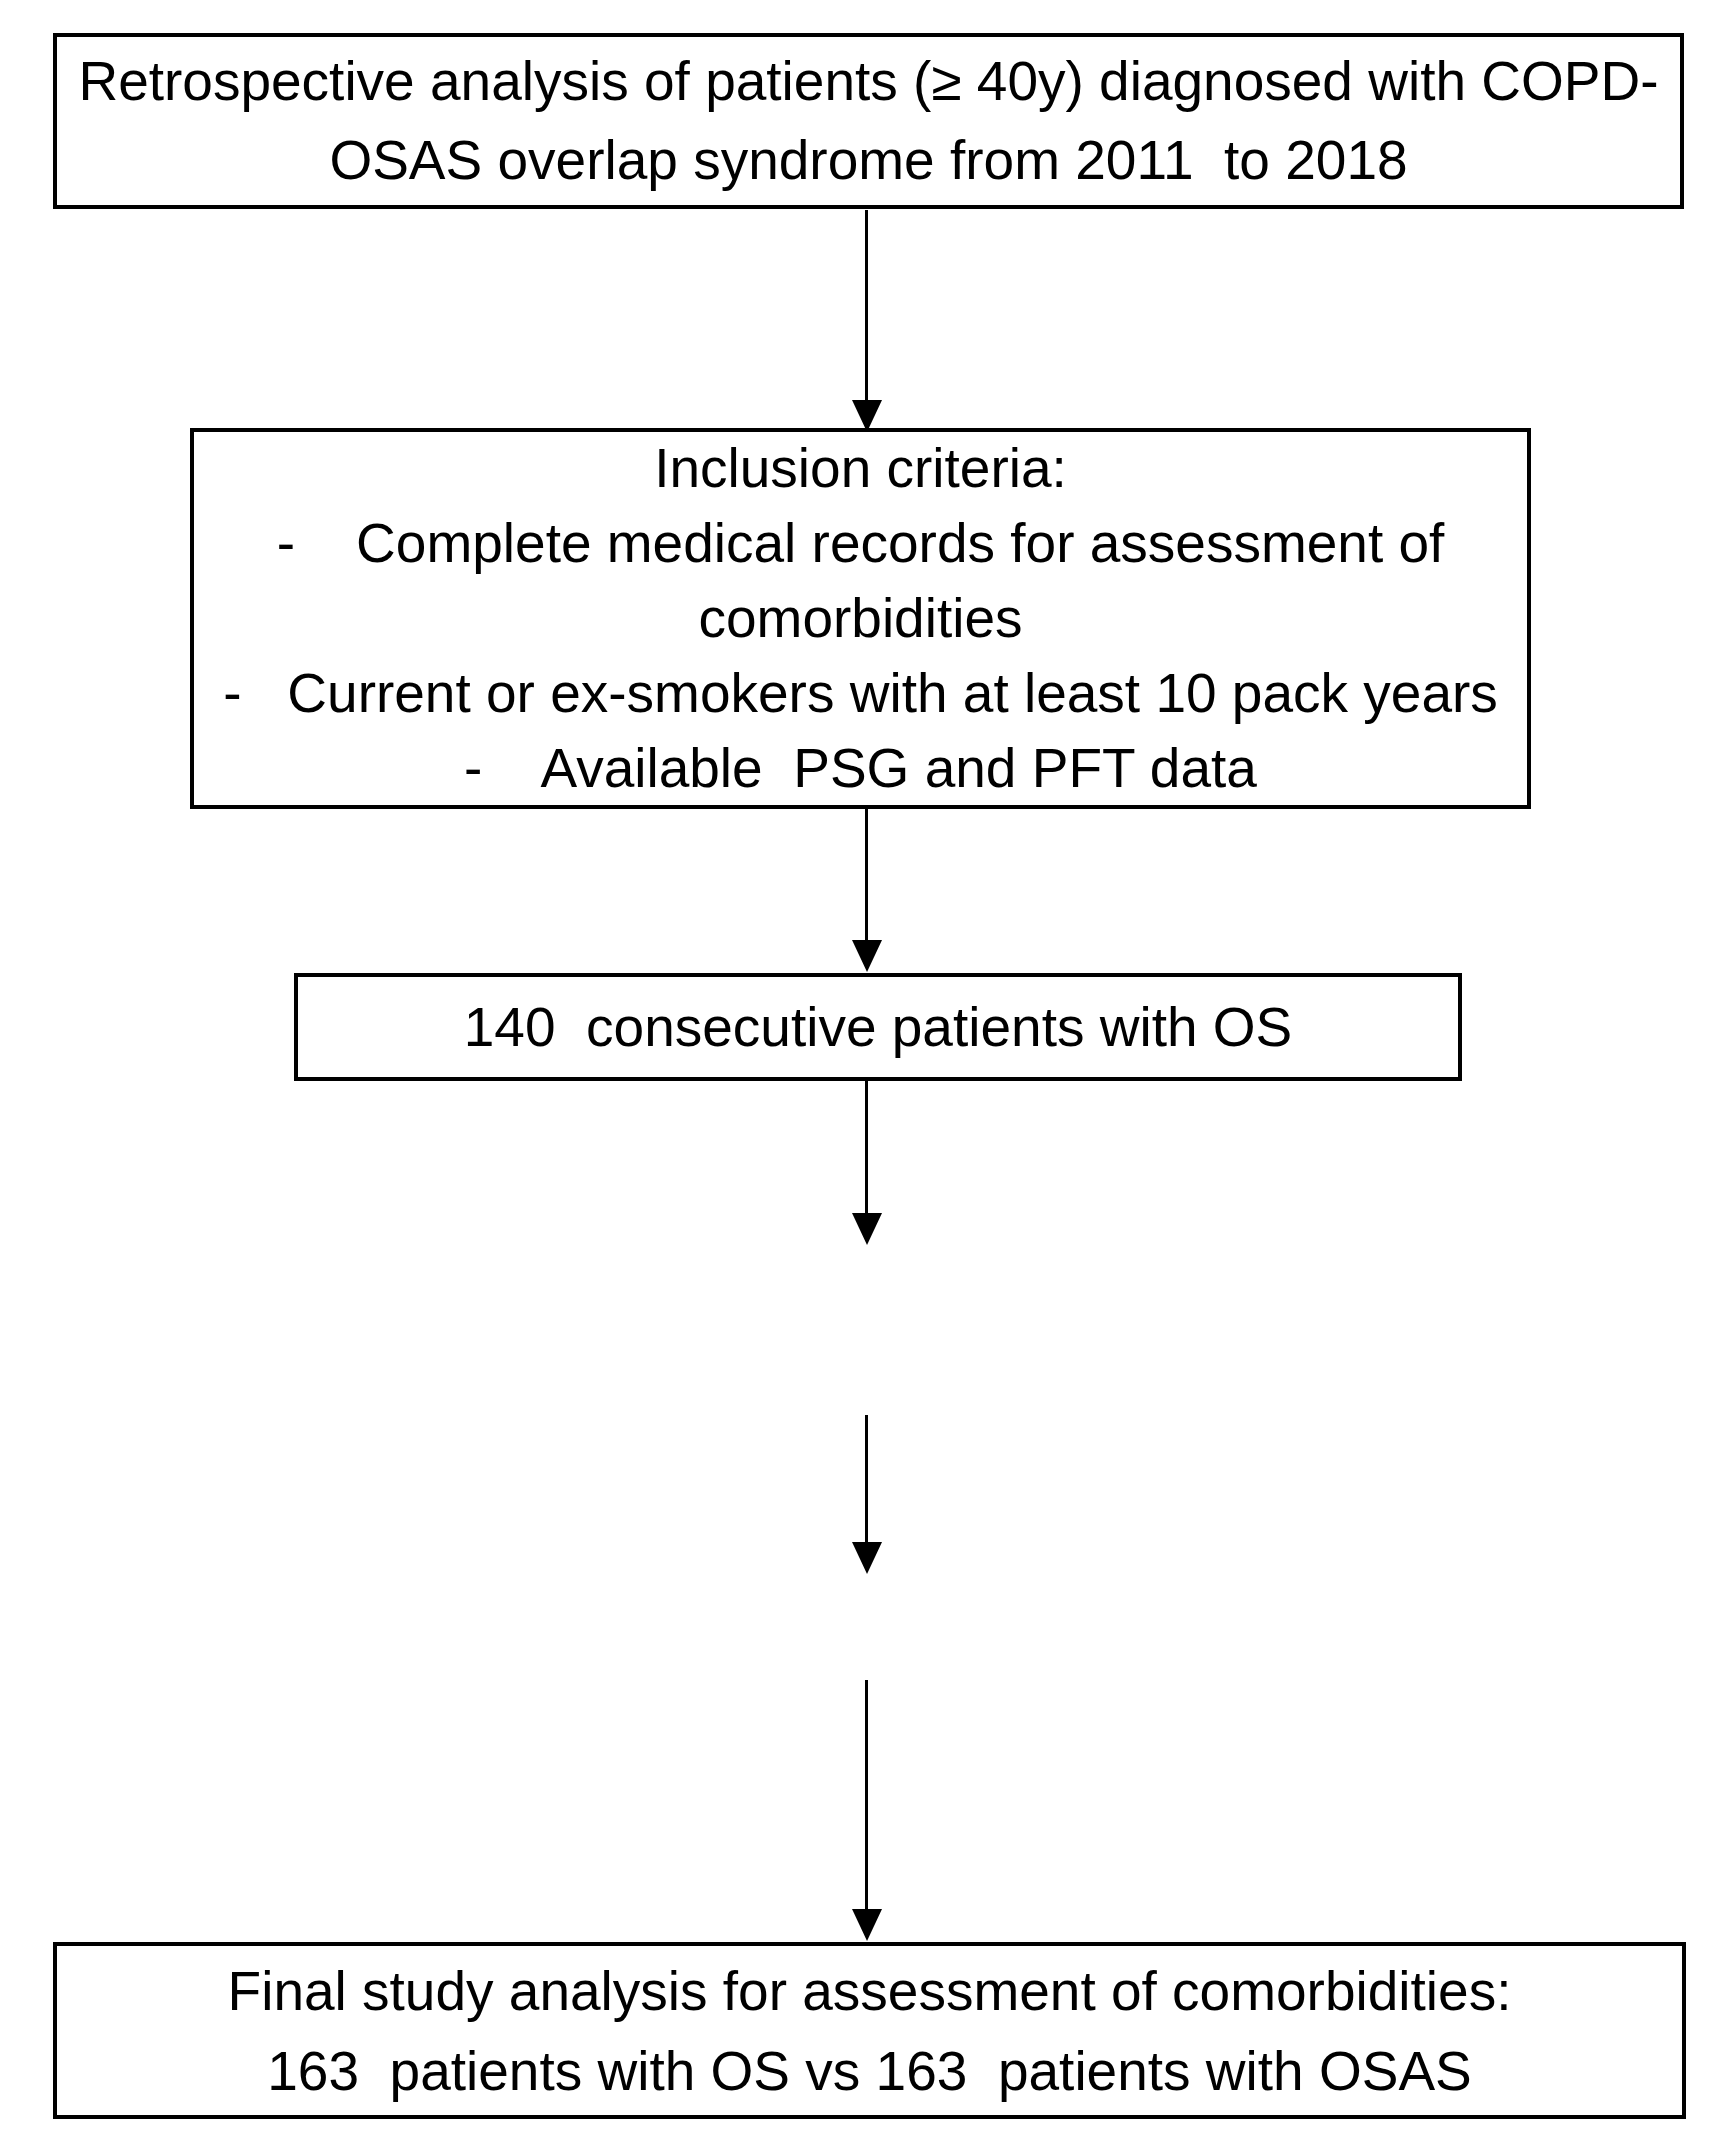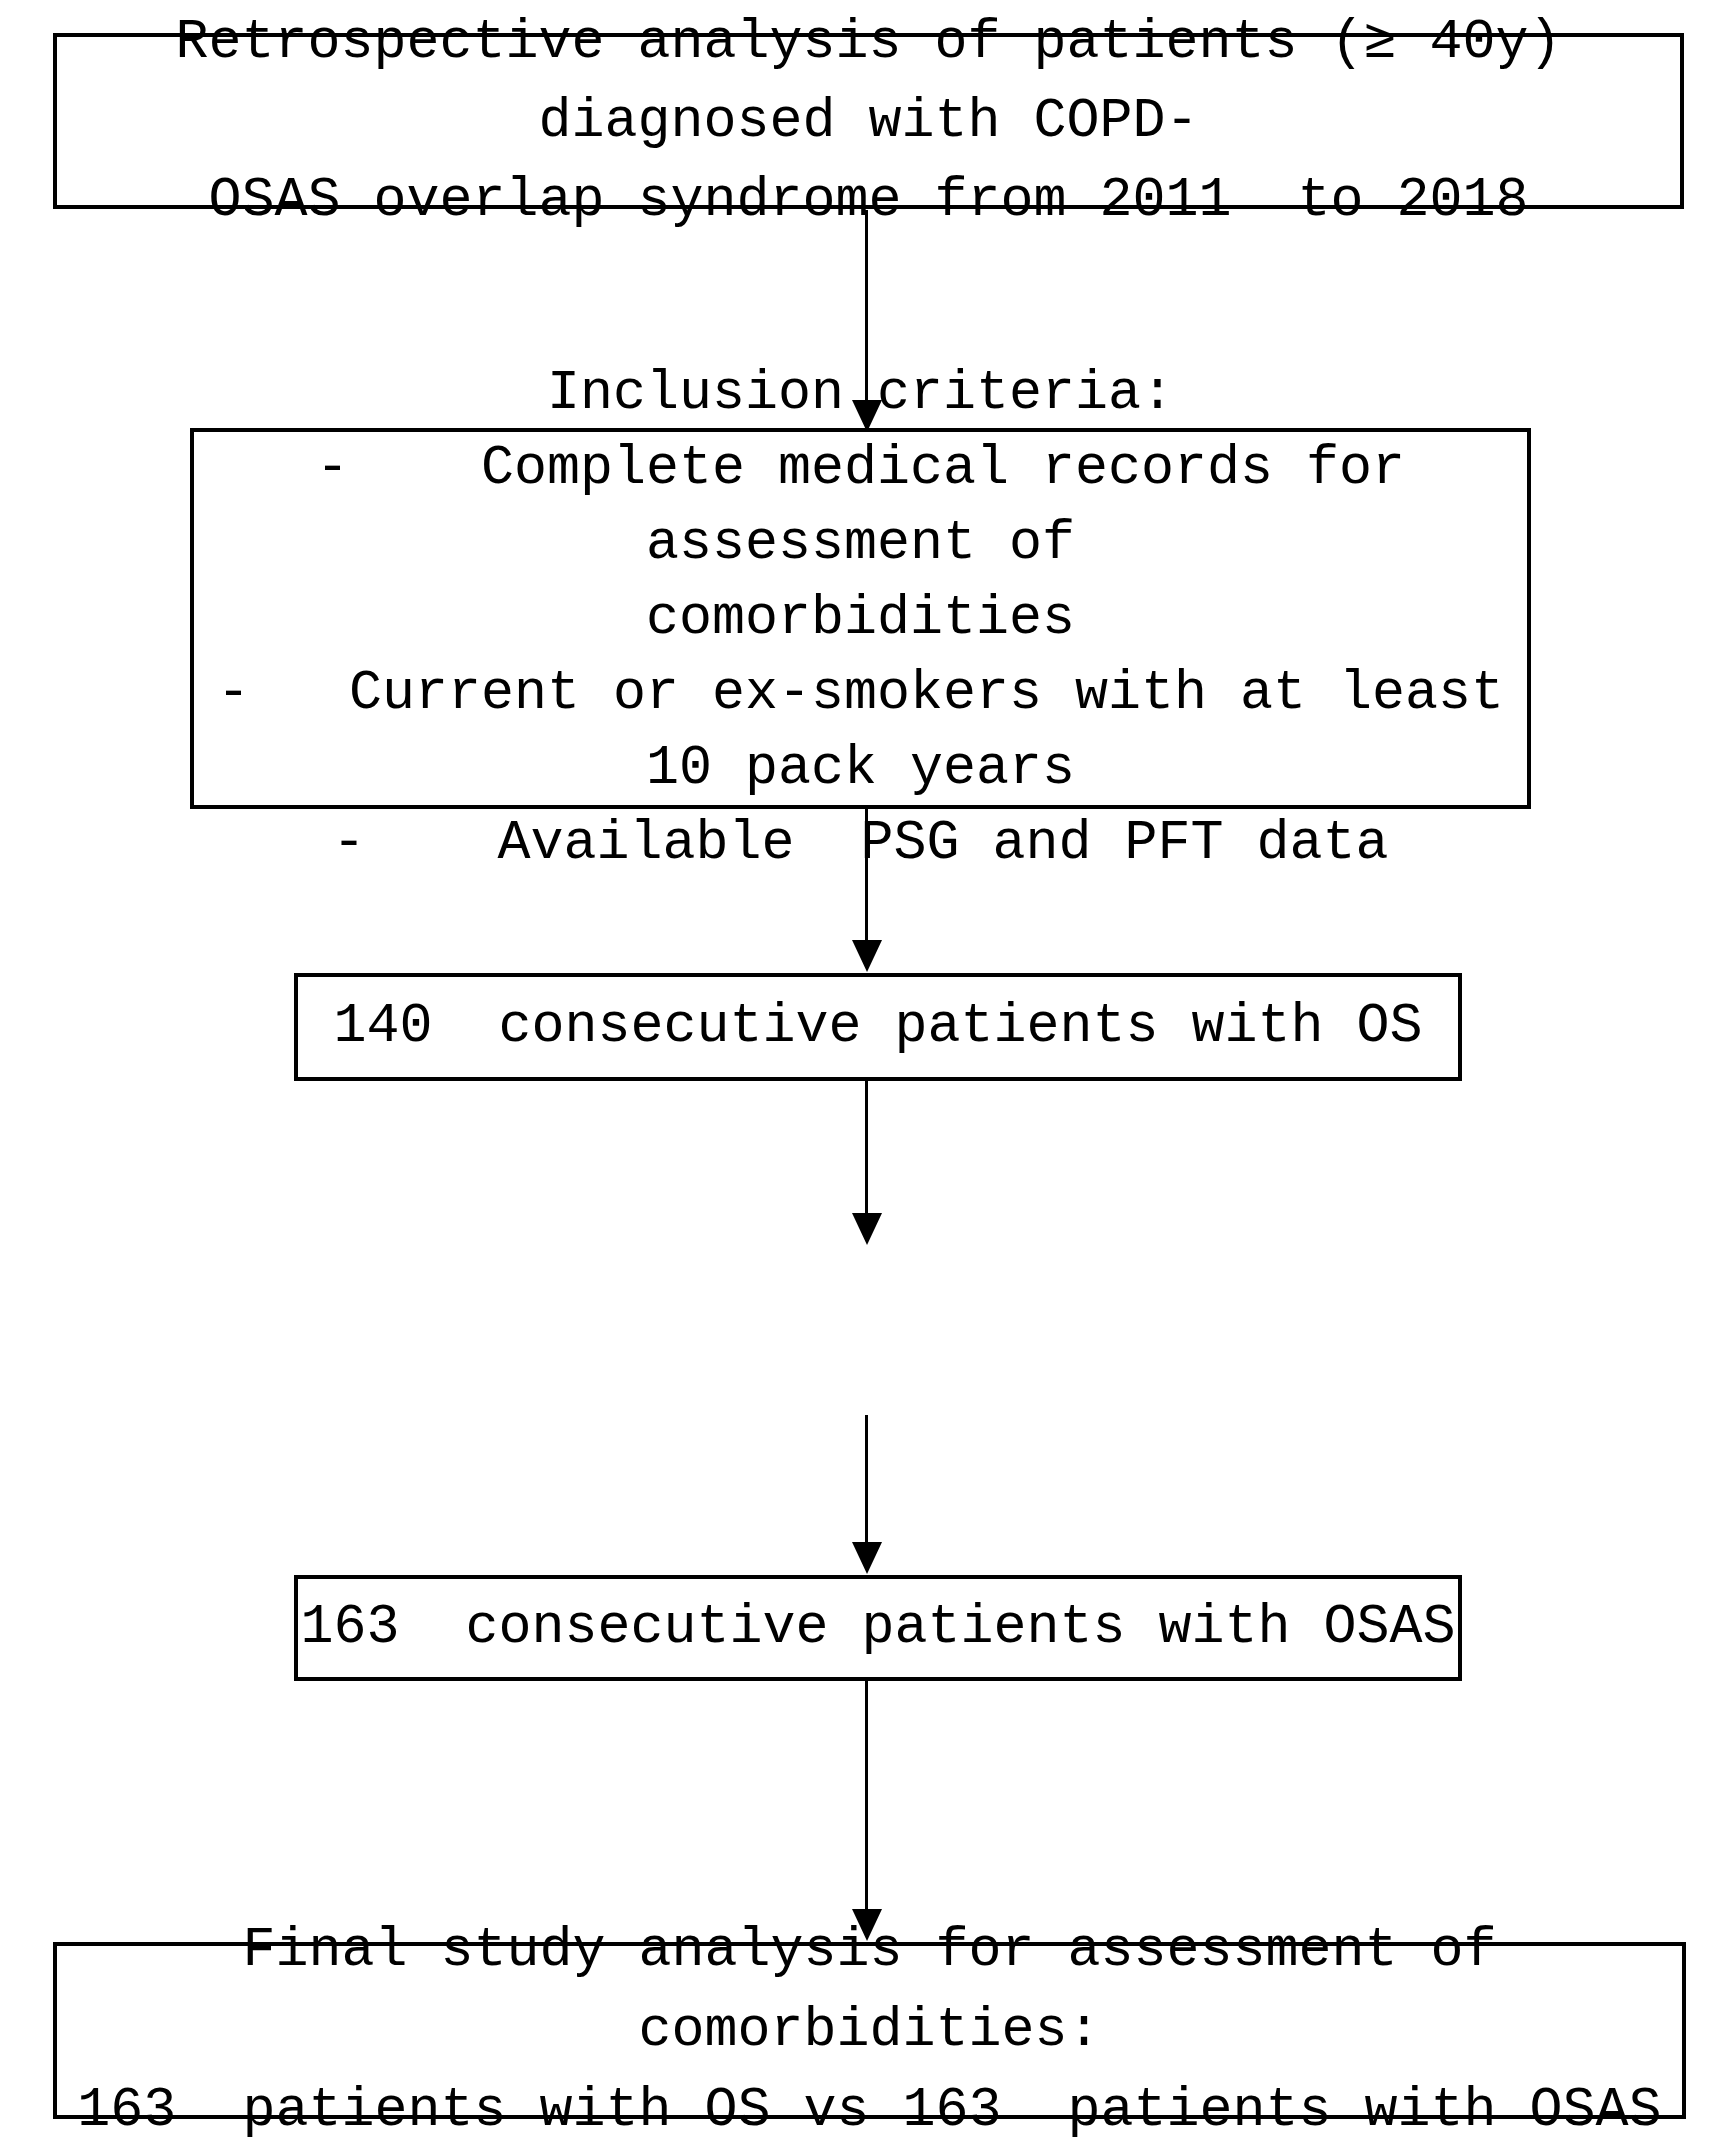--- a/index.html
+++ b/index.html
@@ -5,21 +5,21 @@
   html, body {
     margin: 0;
     padding: 0;
     background: #ffffff;
   }
   .page {
     position: relative;
     width: 1527px;
     height: 2151px;
     background: #ffffff;
-    font-family: Liberation Mono, monospace;
+    font-family: Liberation Sans, sans-serif;
     color: #000000;
     border-radius: 30px;
   }
   .fc-box {
     position: absolute;
     box-sizing: border-box;
     border: 4px solid #000000;
     background: #ffffff;
     display: flex;
     align-items: center;
@@ -112,23 +112,20 @@
     <div class="stem"></div>
     <div class="head"></div>
   </div>
 
 
   <div class="fc-arrow arrow4">
     <div class="stem"></div>
     <div class="head"></div>
   </div>
 
-  <div class="fc-box box5">
-    <div class="fc-text">163  consecutive patients with OSAS</div>
-  </div>
 
   <div class="fc-arrow arrow5">
     <div class="stem"></div>
     <div class="head"></div>
   </div>
 
   <div class="fc-box box6">
     <div class="fc-text">Final study analysis for assessment of comorbidities:
 163  patients with OS vs 163  patients with OSAS</div>
   </div>

